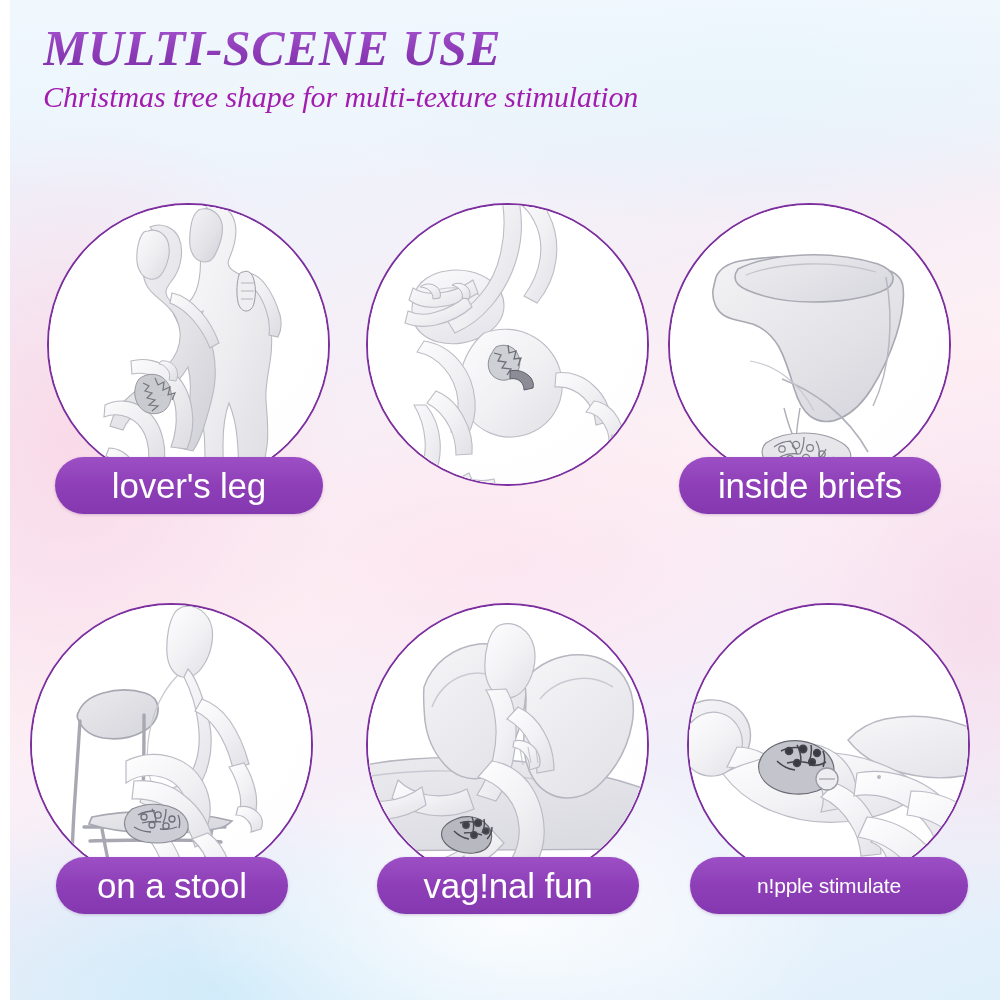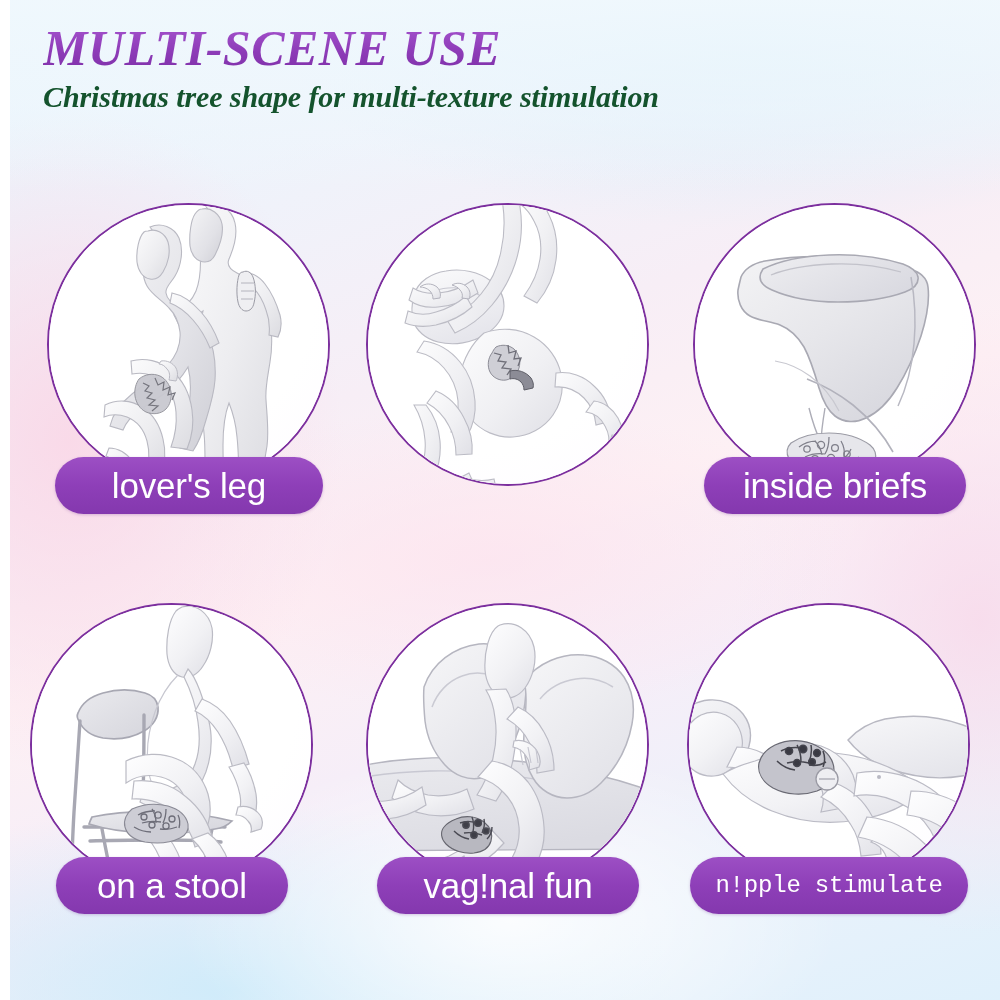--- a/index.html
+++ b/index.html
@@ -95,44 +95,44 @@
     background: linear-gradient(180deg, #a755cf 0%, #8e3cb8 55%, #7e2fa8 100%);
     -webkit-background-clip: text;
     background-clip: text;
     -webkit-text-fill-color: transparent;
     margin: 0;
     white-space: nowrap;
   }
   .subtitle {
     font-family: "Liberation Serif", "DejaVu Serif", serif;
     font-style: italic;
-    font-weight: bold;
+    font-weight: normal;
     font-size: 30px;
-    color: #14532d;
+    color: #a21caf;
     margin: 6px 0 0 0;
     letter-spacing: -0.1px;
     white-space: nowrap;
   }
 
   
   .grid {
     position: absolute;
     left: 0;
     top: 196px;
     width: 1000px;
     height: 780px;
   }
   .card {
     position: absolute;
     width: 300px;
     height: 330px;
   }
   .card.c0 { left: 29px;  top: 0px; }
   .card.c1 { left: 348px; top: 0px; }
-  .card.c2 { left: 675px; top: 0px; text-decoration: underline; }
+  .card.c2 { left: 650px; top: 0px; text-decoration: underline; }
   .card.c3 { left: 12px;  top: 400px; }
   .card.c4 { left: 348px; top: 400px; }
   .card.c5 { left: 669px; top: 400px; }
 
   .circle {
     position: absolute;
     left: 8px;
     top: 7px;
     width: 283px;
     height: 283px;
@@ -184,21 +184,21 @@
     line-height: 1;
     white-space: nowrap;
     letter-spacing: -0.2px;
   }
   .pill.w-lovers  { width: 268px; }
   .pill.w-pillow  { width: 262px; }
   .pill.w-briefs  { width: 262px; }
   .pill.w-stool   { width: 232px; }
   .pill.w-vaginal { width: 262px; }
   .pill.w-nipple  { width: 278px; }
-  .pill.w-nipple .pill-text { font-size: 24px; font-family: Liberation Mono, monospace; }
+  .pill.w-nipple .pill-text { font-size: 21px; }
 </style>
 </head>
 <body>
 
 <div id="poster">
 
   <div class="bg-layer bg-base"></div>
   <div class="bg-layer bg-blue-top"></div>
   <div class="bg-layer bg-pink-left"></div>
   <div class="bg-layer bg-pink-right"></div>

